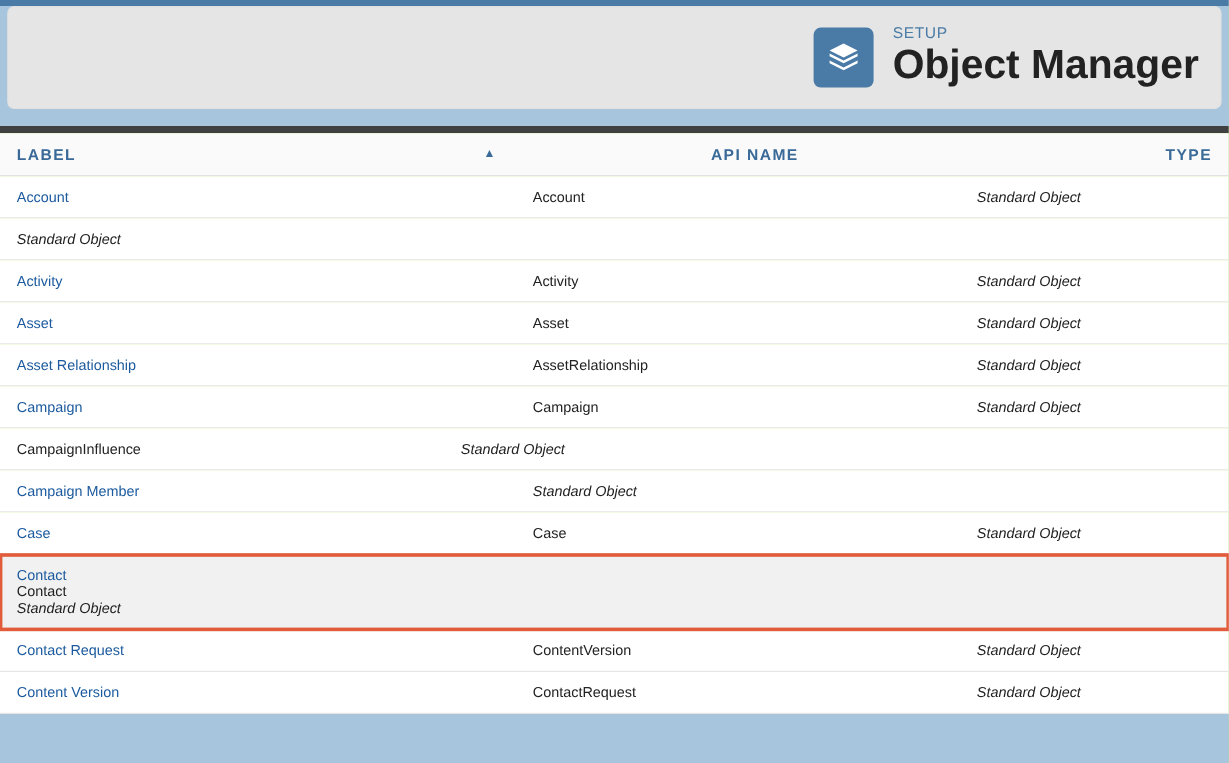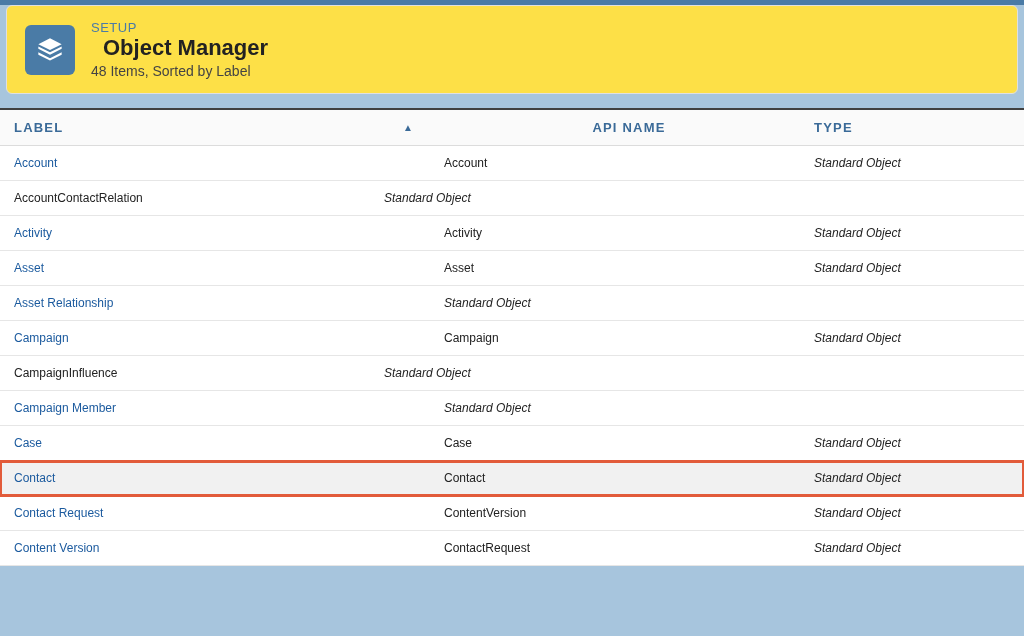--- a/index.html
+++ b/index.html
@@ -8,28 +8,29 @@
       background: #a7c5dd;
       width: 1024px;
       height: 636px;
       overflow: hidden;
     }
     .header-strip {
       height: 5px;
       background: #4a7ba6;
     }
     .header-card {
-      background: #fde047;
+      background: #e5e5e5;
       border-radius: 6px;
       margin: 0 6px;
       padding: 14px 18px;
       display: flex;
       align-items: center;
       gap: 16px;
       border: 1px solid #e0e0e0;
+      justify-content: flex-end;
     }
     .header-icon {
       width: 50px;
       height: 50px;
       background: #4a7ba6;
       border-radius: 6px;
       display: flex;
       align-items: center;
       justify-content: center;
       flex-shrink: 0;
@@ -39,53 +40,53 @@
       height: 28px;
       fill: #fff;
     }
     .header-text .eyebrow {
       font-size: 13px;
       color: #4a7ba6;
       letter-spacing: 0.5px;
       font-weight: 500;
     }
     .header-text .title {
-      font-size: 22px;
+      font-size: 34px;
       font-weight: 700;
       color: #222;
-      margin: 0 0 2px 12px;
+      margin: 0 0 2px 0;
     }
     .header-text .subtitle {
       font-size: 14px;
       color: #444;
     }
     .gap {
       height: 14px;
       background: #a7c5dd;
     }
     .table {
       background: #bef264;
-      border-top: 2px solid #404040;
+      border-top: 6px solid #404040;
     }
     .table-header {
       display: flex;
       padding: 10px 14px;
       border-bottom: 1px solid #dcdcdc;
       background: #fafafa;
     }
     .table-header .th {
       font-size: 13px;
       font-weight: 700;
       letter-spacing: 1.2px;
       color: #3a6a98;
       text-transform: uppercase;
     }
     .col-label { width: 430px; display: flex; align-items: center; gap: 6px;}
     .col-api { width: 370px; text-align: center; }
-    .col-type { flex: 1; }
+    .col-type { flex: 1; text-align: right; }
     .sort-indicator {
       font-size: 10px;
       color: #3a6a98;
       margin-left: auto;
       margin-right: 30px;
     }
     .row {
       display: flex;
       padding: 10px 14px;
       border-bottom: 1px solid #e6e6e6;
@@ -104,38 +105,38 @@
     .row .obj-type {
       color: #222;
       flex: 1;
       font-style: italic;
     }
     .row.highlighted {
       background: #f1f1f1;
       outline: 3px solid #e25b3a;
       outline-offset: -2px;
       z-index: 2;
+      flex-direction: column;
     }
     .label-link { cursor: pointer; }
   </style>
 </head>
 <body>
 
 <div class="header-strip"></div>
 
 <div class="header-card">
   <div class="header-icon">
     <svg viewBox="0 0 24 24">
         <path d="M12 2 2 7l10 5 10-5-10-5zm0 12L2 9v2l10 5 10-5V9l-10 5zm0 5L2 14v2l10 5 10-5v-2l-10 5z"></path>
       </svg>
   </div>
   <div class="header-text">
     <div class="eyebrow">SETUP</div>
     <div class="title">Object Manager</div>
-    <div class="subtitle">48 Items, Sorted by Label</div>
   </div>
 </div>
 
 <div class="gap"></div>
 
 <div class="table">
   <div class="table-header">
     <div class="th col-label">
       <span>LABEL</span>
       <span class="sort-indicator">▲</span>
@@ -147,35 +148,35 @@
       <span>TYPE</span>
     </div>
   </div>
   <div id="rows-container">
       <div class="row">
         <a class="label-link">Account</a>
         <div class="api-name">Account</div>
         <div class="obj-type">Standard Object</div>
       </div>
       <div class="row">
-        <div class="api-name">AccountContactRelation</div>
         <div class="obj-type">Standard Object</div>
       </div>
       <div class="row">
         <a class="label-link">Activity</a>
         <div class="api-name">Activity</div>
         <div class="obj-type">Standard Object</div>
       </div>
       <div class="row">
         <a class="label-link">Asset</a>
         <div class="api-name">Asset</div>
         <div class="obj-type">Standard Object</div>
       </div>
       <div class="row">
         <a class="label-link">Asset Relationship</a>
+        <div class="api-name">AssetRelationship</div>
         <div class="obj-type">Standard Object</div>
       </div>
       <div class="row">
         <a class="label-link">Campaign</a>
         <div class="api-name">Campaign</div>
         <div class="obj-type">Standard Object</div>
       </div>
       <div class="row">
         <div class="api-name">CampaignInfluence</div>
         <div class="obj-type">Standard Object</div>

